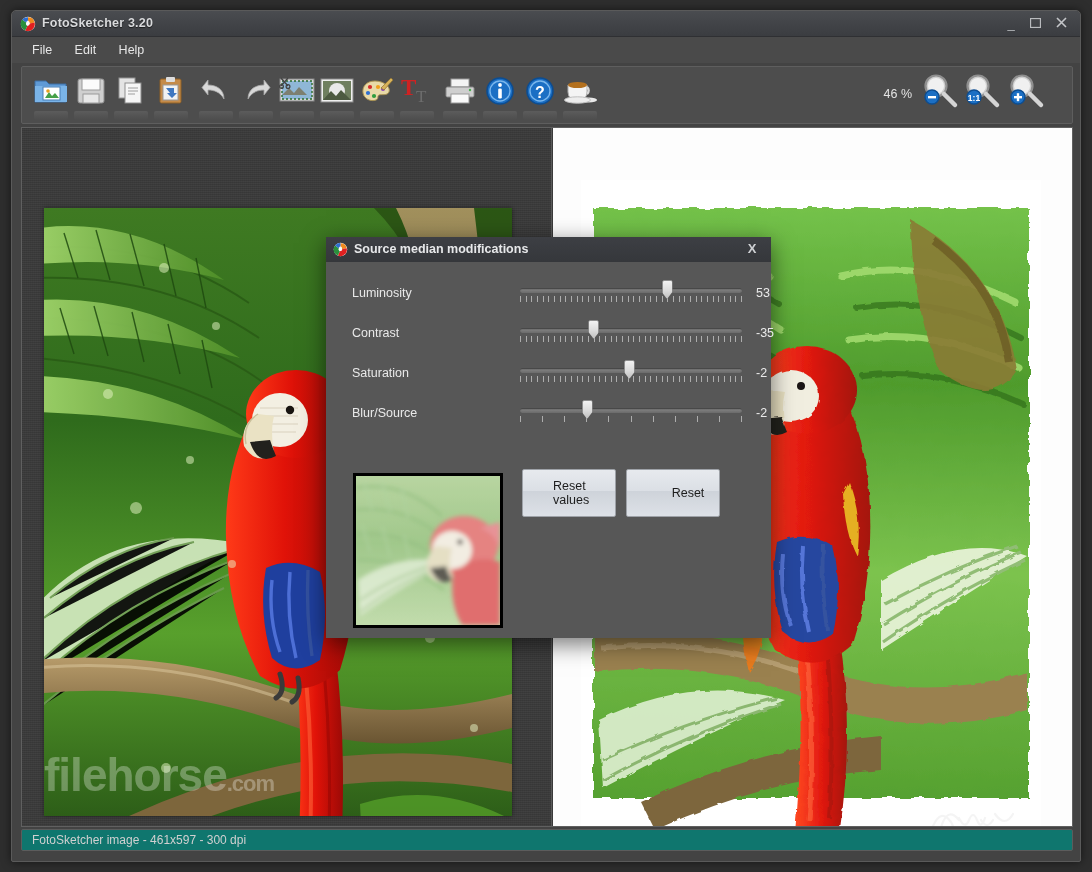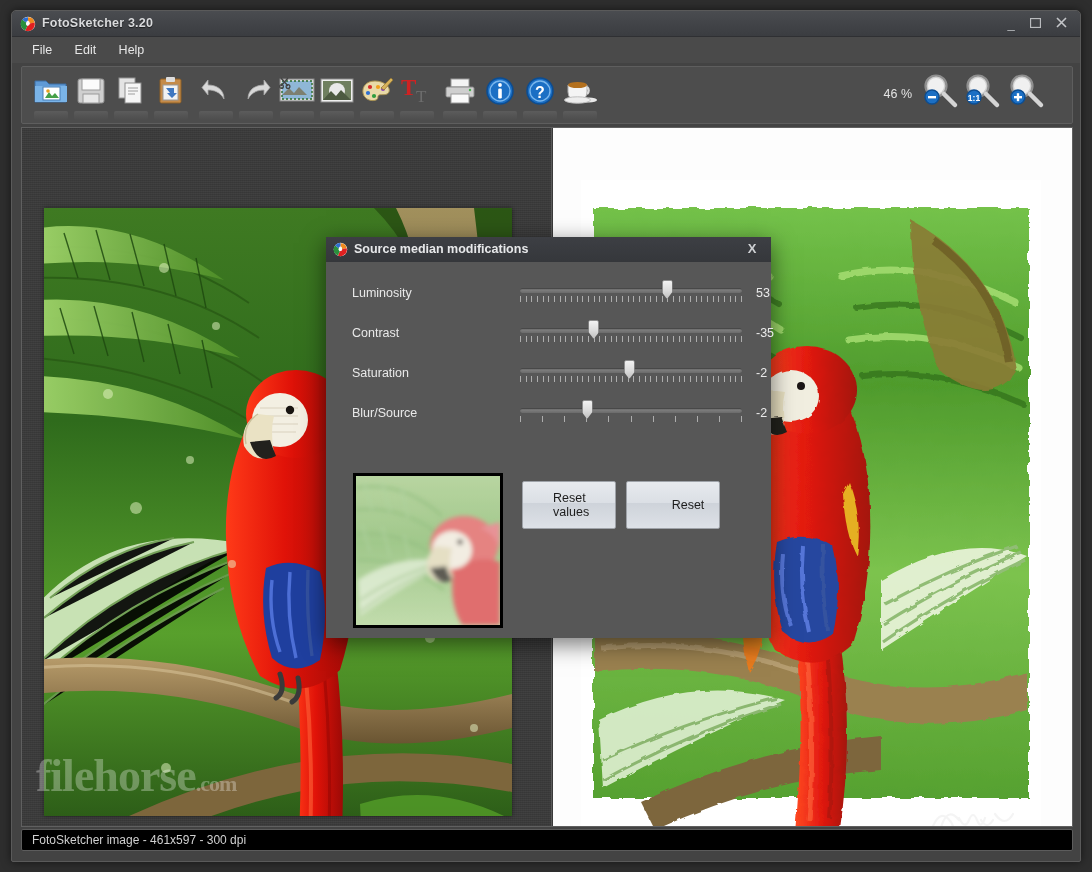--- a/index.html
+++ b/index.html
@@ -124,36 +124,36 @@
   #painted-photo {
     position: absolute; left: 28px; top: 52px;
     width: 460px; height: 660px;
     overflow: hidden;
   }
 
   
   #statusbar {
     position: absolute; left: 9px; bottom: 10px;
     width: 1052px; height: 22px;
-    background: #000000;
+    background: #0f766e;
     border: 1px solid #5c5c5c;
     border-radius: 2px;
   }
   #status-text {
     position: absolute; left: 10px; top: 3px;
     font-size: 12px; color: #d0d0d0;
   }
 
   
   #watermark {
-    position: absolute; left: 14px; bottom: 24px;
+    position: absolute; left: 22px; bottom: 24px;
     font-size: 46px; font-weight: bold;
     color: rgba(255,255,255,.30);
     letter-spacing: -1px; pointer-events: none; user-select: none;
-    font-family: Liberation Serif, serif;
+    font-family: Liberation Sans, sans-serif;
     text-align: right;
   }
   #watermark .dot-com { font-size: 22px; font-weight: bold; }
 
   
   #dialog {
     position: absolute; left: 314px; top: 226px;
     width: 445px; height: 401px;
     background: #575757;
     box-shadow: 0 6px 22px rgba(0,0,0,.55);
@@ -212,21 +212,21 @@
 
   
   .dlg-btn {
     position: absolute;
     display: flex; align-items: center; justify-content: center;
     font-size: 12.5px; color: #1d1d1d;
     border: 1px solid #9ea2a8;
     cursor: default; user-select: none;
   }
   #btn-reset, #btn-cancel {
-    top: 244px; height: 48px;
+    top: 232px; height: 48px;
     background: linear-gradient(to bottom, #e7eaee 0%, #dbdfe5 45%, #ced3da 46%, #dde1e7 100%);
     border-radius: 2px;
     padding-left: 30px;
   }
   #btn-reset  { left: 196px; width: 94px; }
   #btn-cancel { left: 300px; width: 94px; }
   #btn-apply {
     left: 196px; top: 300px; width: 198px; height: 84px;
     background: linear-gradient(to bottom, #fbf5e2 0%, #f8eecd 24%, #ffd24a 25%, #ffd24a 62%, #ffdd74 88%, #fff0c0 100%);
     border: 1px solid #d9bb63;

